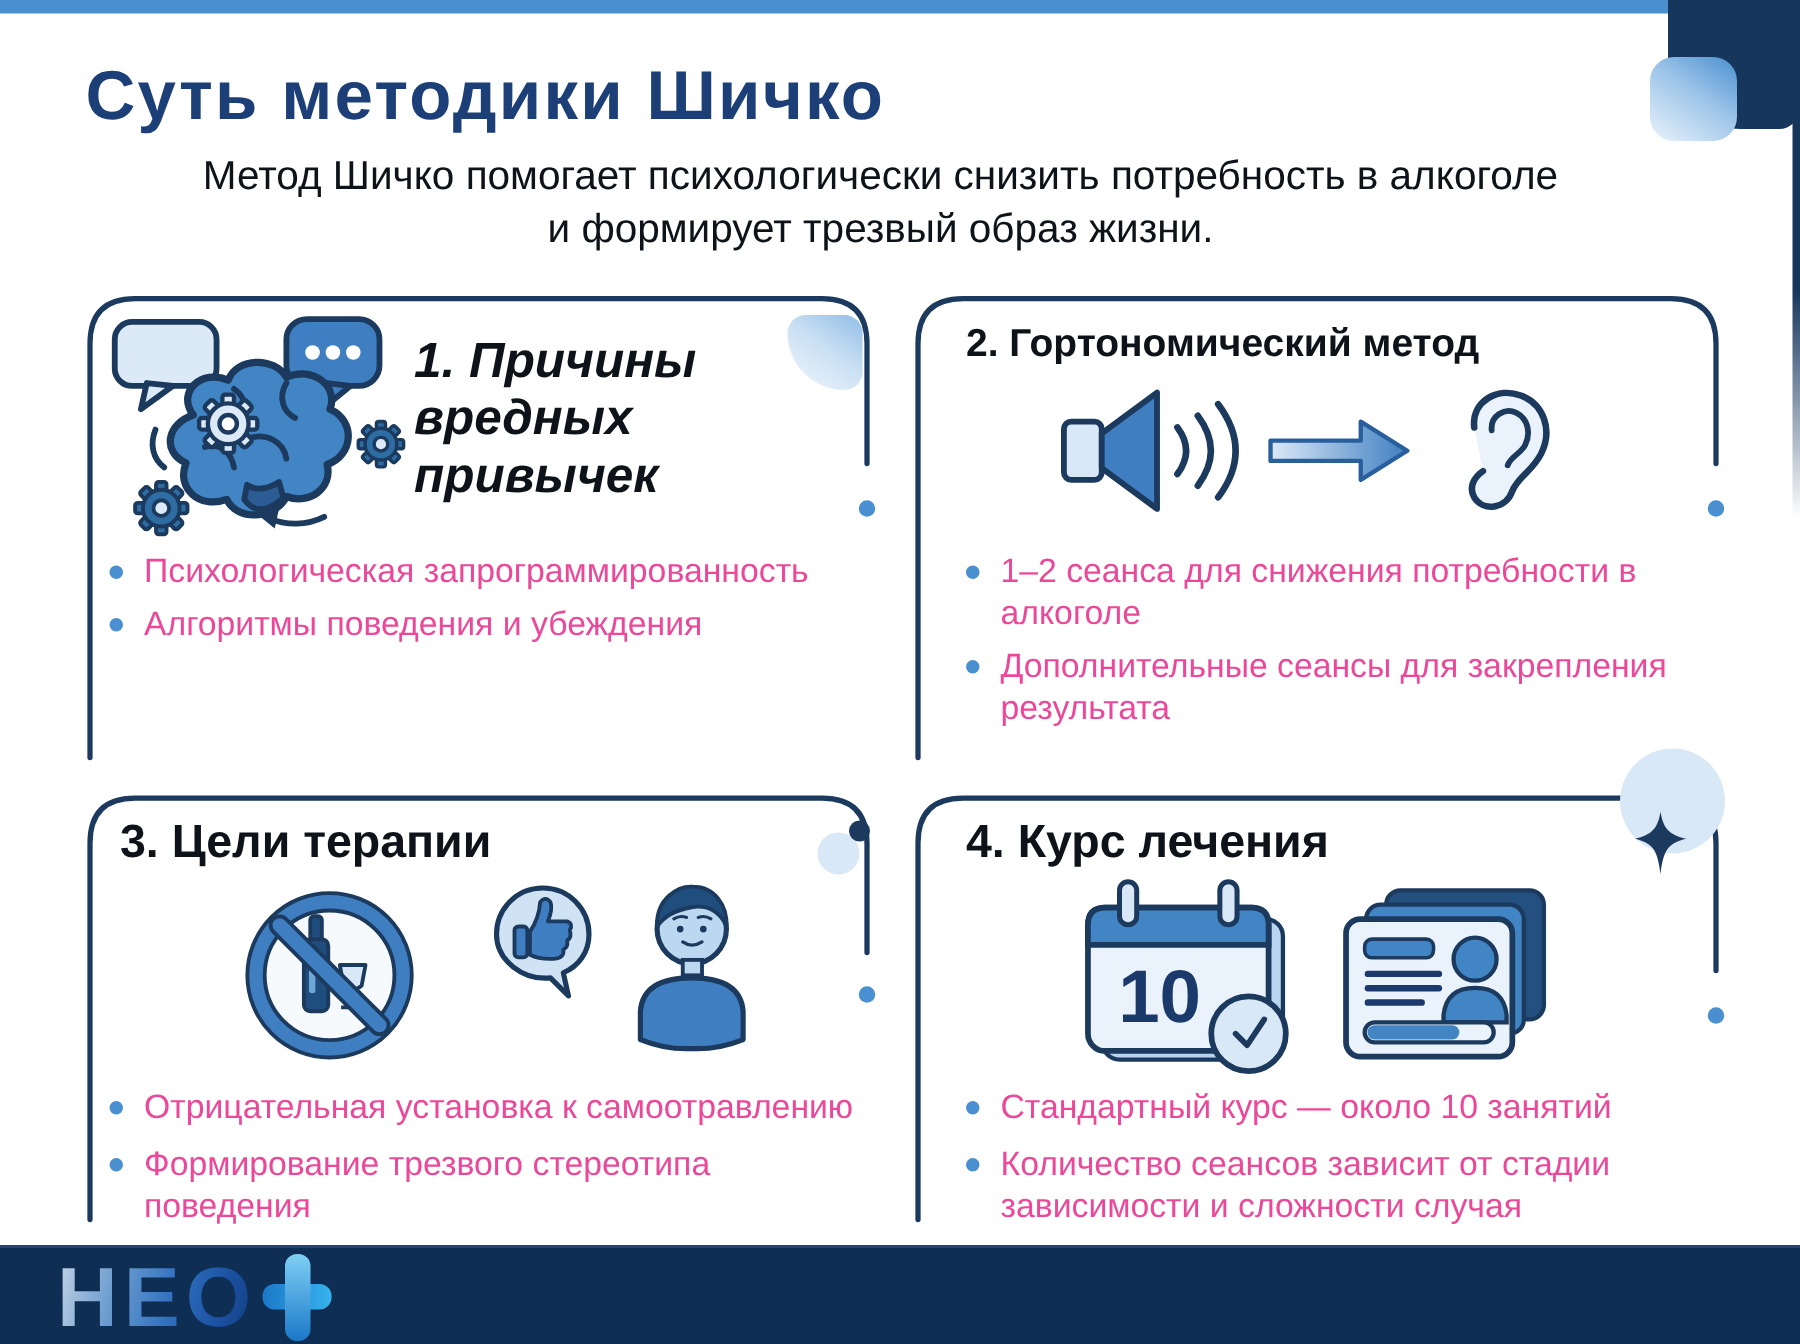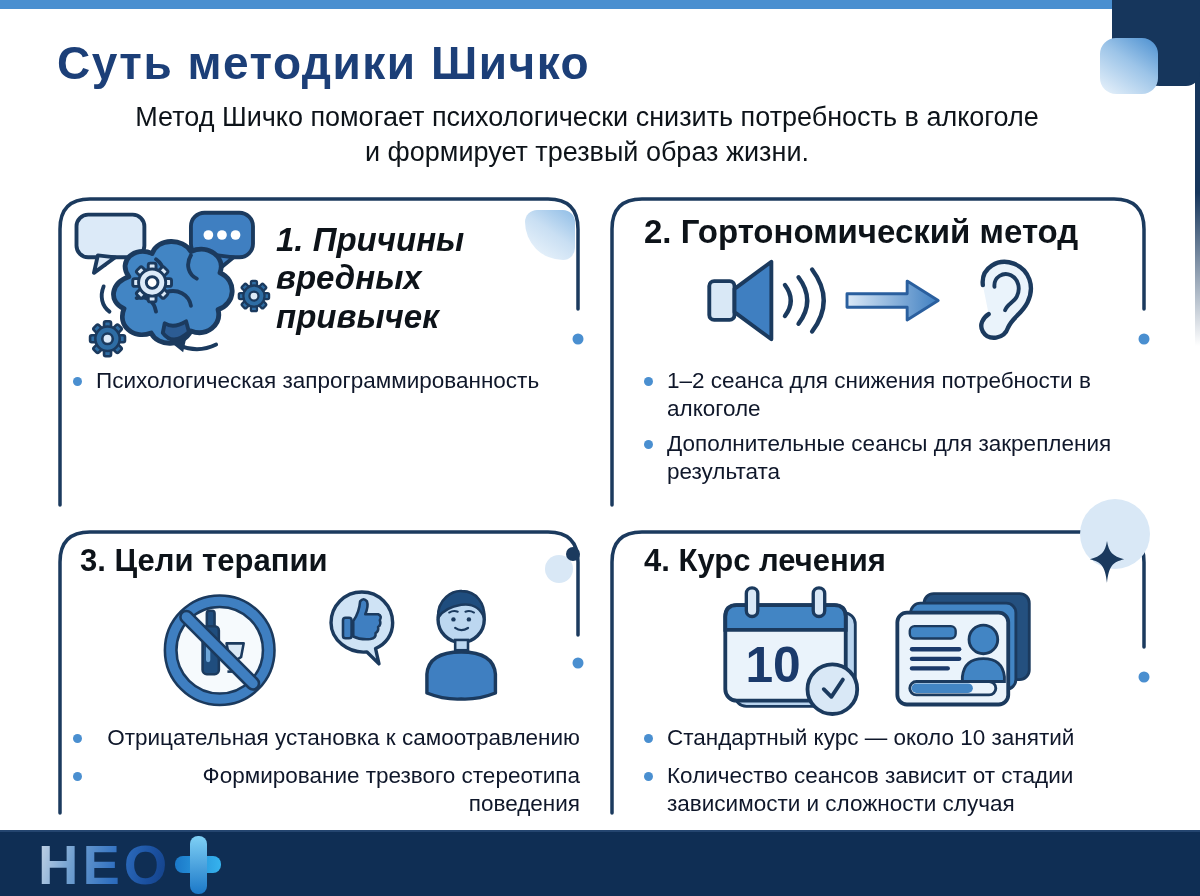--- a/index.html
+++ b/index.html
@@ -25,32 +25,32 @@
   .card { position:absolute; overflow:visible; }
   .card-border { position:absolute; left:0; top:0; overflow:visible; }
   .card h2 { position:absolute; margin:0; font-weight:800; color:#0d1319; }
 
   .card1 { left:58px; top:197px; width:522px; height:308px; }
   .card2 { left:610px; top:197px; width:536px; height:308px; }
   .card3 { left:58px; top:530px; width:522px; height:283px; }
   .card4 { left:610px; top:530px; width:536px; height:283px; }
 
   .card1 h2 { left:218px; top:24px; width:232px; font-size:33px; line-height:1.16;font-style:italic; }
-  .card2 h2 { left:34px;  top:16px; font-size:33px; }
+  .card2 h2 { left:34px;  top:16px; font-size:26px; }
   .card3 h2 { left:22px;  top:13px; font-size:31px; }
   .card4 h2 { left:34px;  top:13px; font-size:31px; }
 
   ul.bullets { position:absolute; margin:0; padding:0; list-style:none; }
   ul.bullets li { position:relative; padding-left:26px; font-size:22.5px; line-height:1.24;
-    font-weight:500; color:#0f172a; }
+    font-weight:500; color:#ec4899; }
   ul.bullets li::before { content:""; position:absolute; left:3px; top:10px;
     width:9px; height:9px; border-radius:50%; background:#4a8fd0; }
   .card1 .bullets { left:12px; top:170px; width:496px; } .card1 li { margin-bottom:7px; }
   .card2 .bullets { left:31px; top:170px; width:488px; } .card2 li { margin-bottom:7px; }
-  .card3 .bullets { left:12px; top:194px; width:510px; } .card3 li { margin-bottom:10px;text-align:right; }
+  .card3 .bullets { left:12px; top:194px; width:510px; } .card3 li { margin-bottom:10px; }
   .card4 .bullets { left:31px; top:194px; width:488px; } .card4 li { margin-bottom:10px; }
 
   .icon-brain   { position:absolute; left:12px;  top:6px;  }
   .icon-speaker { position:absolute; left:95px;  top:55px; }
   .icon-goals   { position:absolute; left:105px; top:50px; }
   .icon-course  { position:absolute; left:100px; top:50px; }
 
   .deco-leaf { position:absolute; left:467px; top:13px; width:50px; height:50px;
     border-radius:14px 14px 14px 44px;
     background:linear-gradient(215deg,#8fbde6 0%,#c9dff3 45%,#f2f8fd 100%); }
@@ -155,20 +155,21 @@
       <rect x="-4" y="-20" width="8" height="9" rx="2" transform="rotate(270)"></rect>
       <rect x="-4" y="-20" width="8" height="9" rx="2" transform="rotate(315)"></rect>
       <circle r="14"></circle>
       <circle r="6" fill="#dceaf8"></circle>
     </g>
   </svg>
 
   <h2>1. Причины вредных привычек</h2>
   <ul class="bullets">
     <li>Психологическая запрограммированность</li>
+    <li>Алгоритмы поведения и убеждения</li>
   </ul>
 </section>
 
 <section class="card card2">
   <svg class="card-border" width="536" height="308" viewBox="0 0 536 308">
     <path d="M2 308 L2 32 Q2 2 32 2 L504 2 Q534 2 534 32 L534 112" fill="none" stroke="#1b3a5e" stroke-width="3.5" stroke-linecap="round"></path>
     <circle cx="534" cy="142" r="5.5" fill="#4a8fd0"></circle>
   </svg>
 
   <svg class="icon-speaker" width="350" height="97" viewBox="0 0 360 100">

